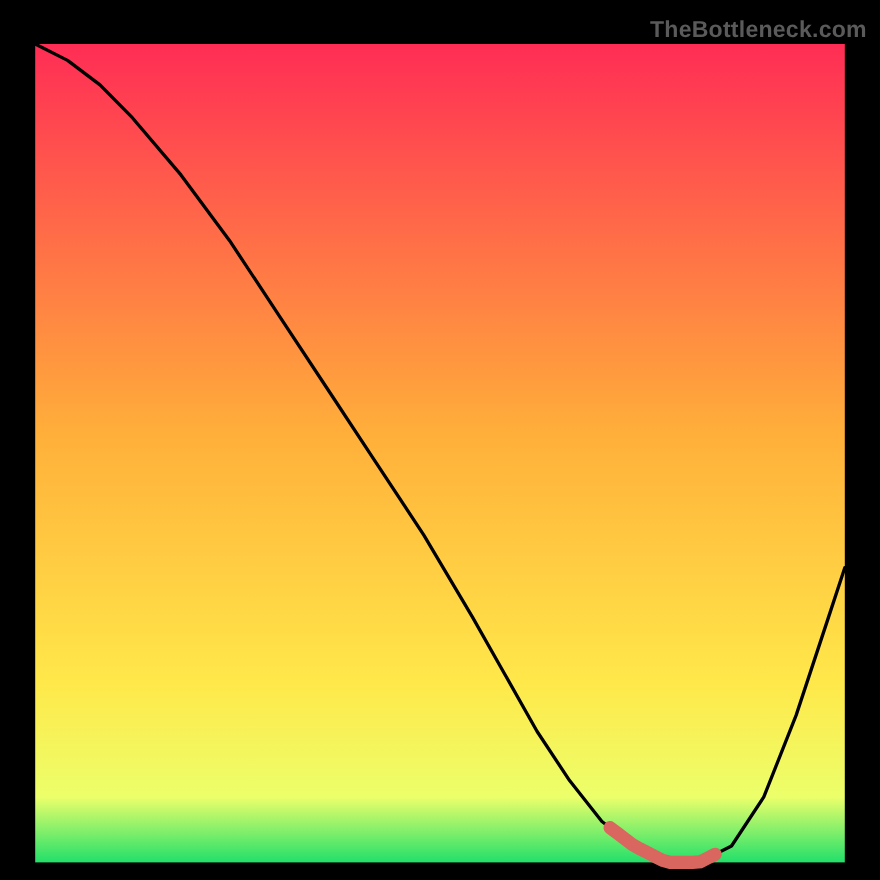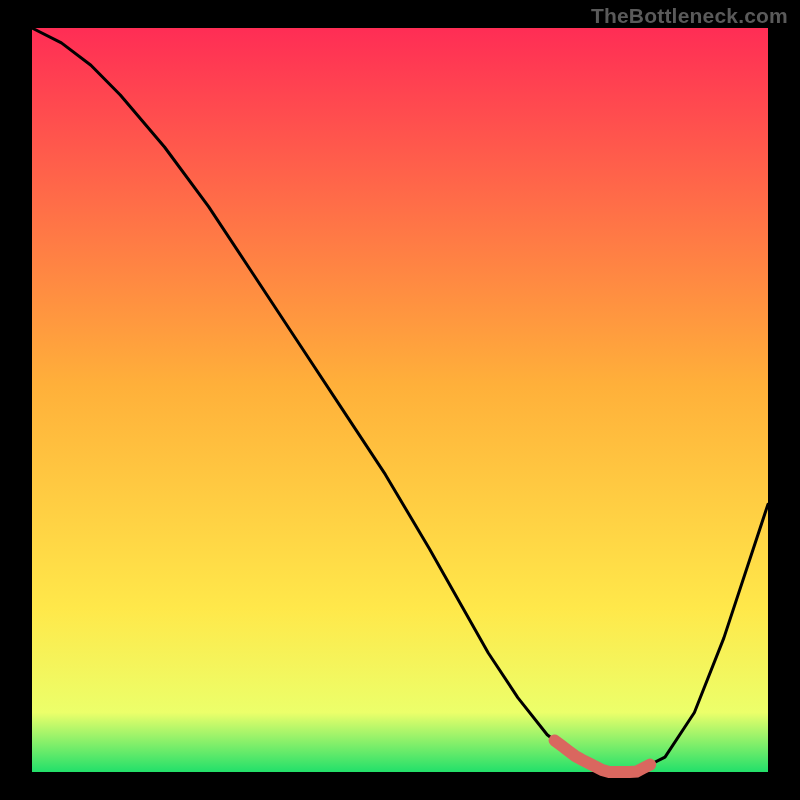--- a/index.html
+++ b/index.html
@@ -9,20 +9,21 @@
     height: 800px;
     background: #000;
     font-family: Arial, Helvetica, sans-serif;
     overflow: hidden;
   }
   .frame {
     position: relative;
     width: 800px;
     height: 604px;
     background: #000;
+    margin-top: 12px;
   }
   .watermark {
     position: absolute;
     top: 4px;
     right: 12px;
     color: #5a5a5a;
     font-size: 21px;
     font-weight: 600;
     letter-spacing: 0.2px;
     z-index: 5;

